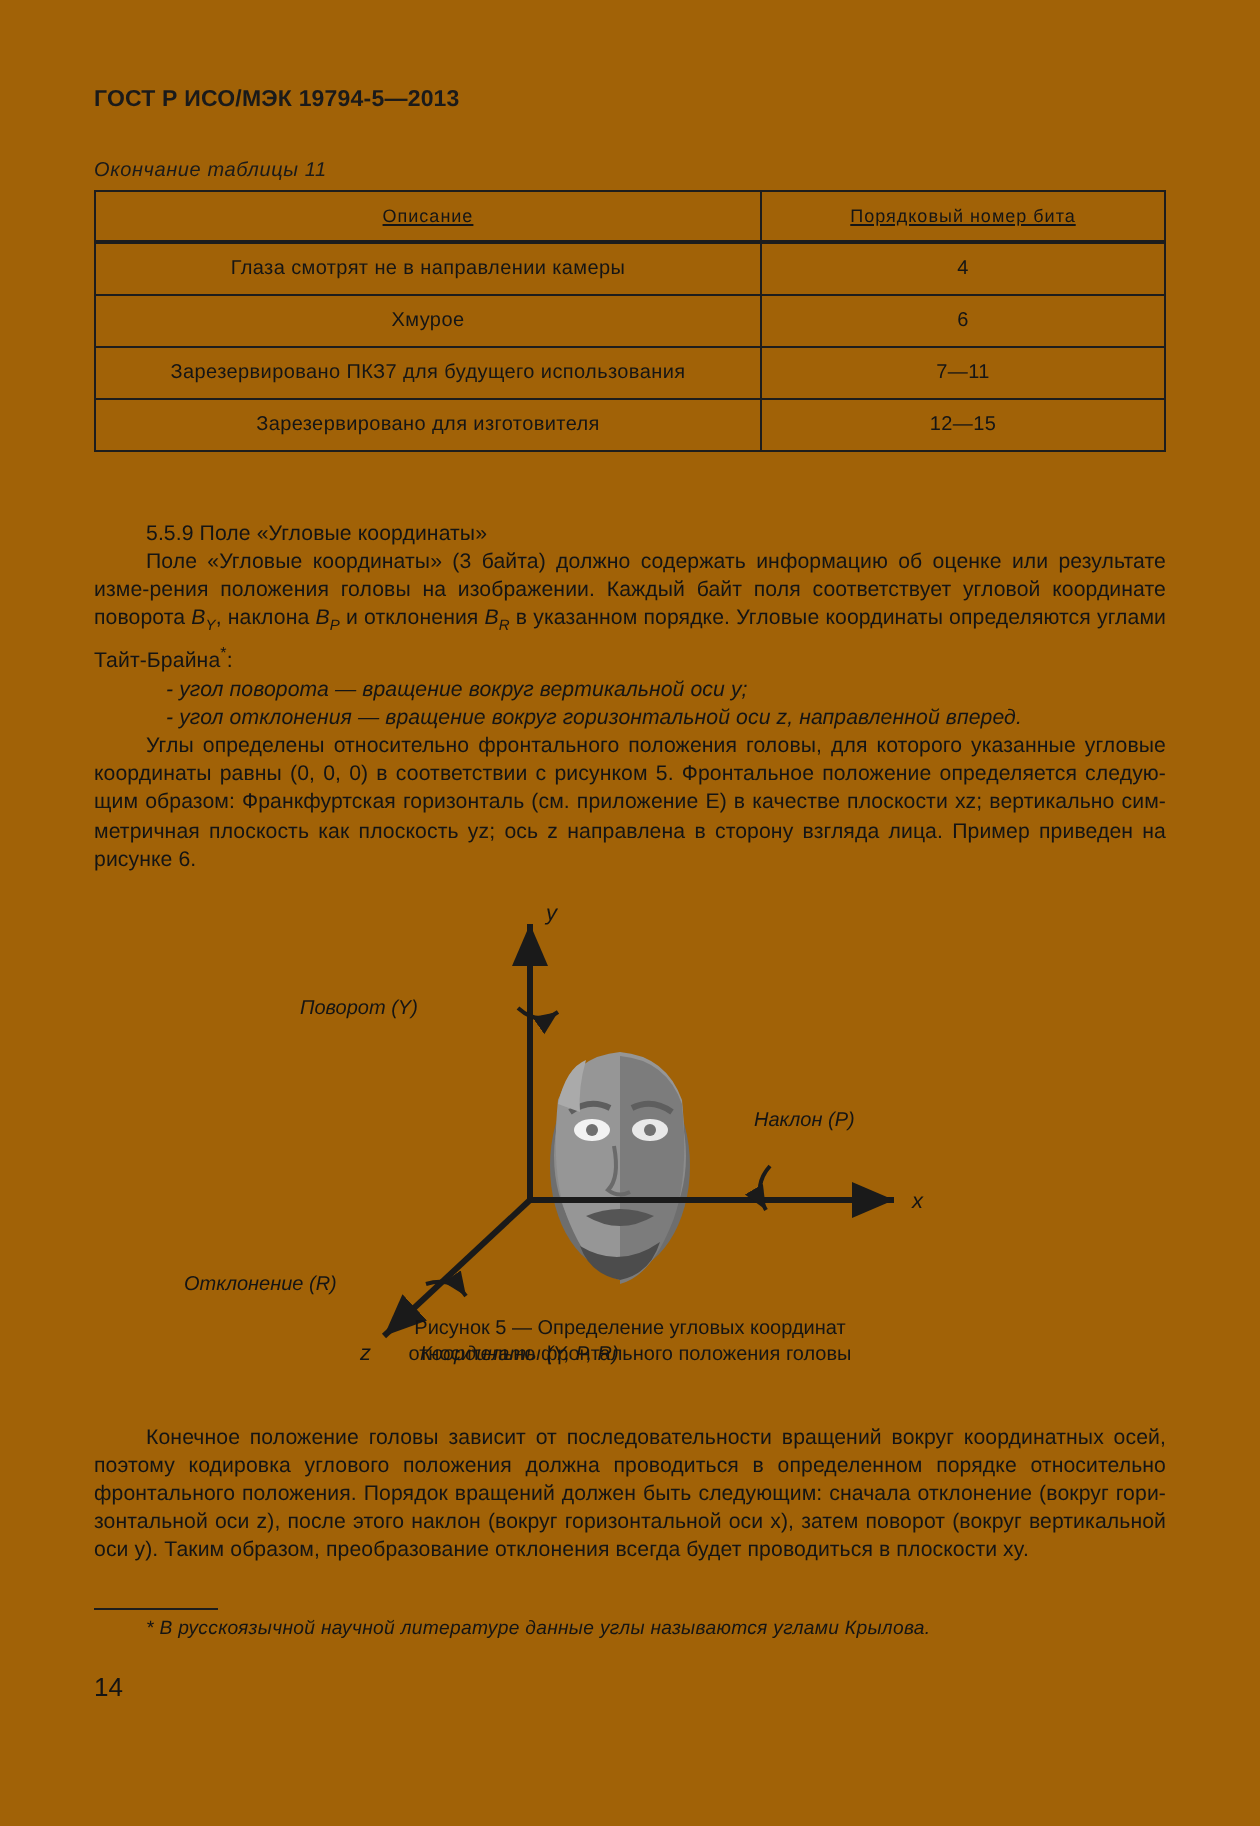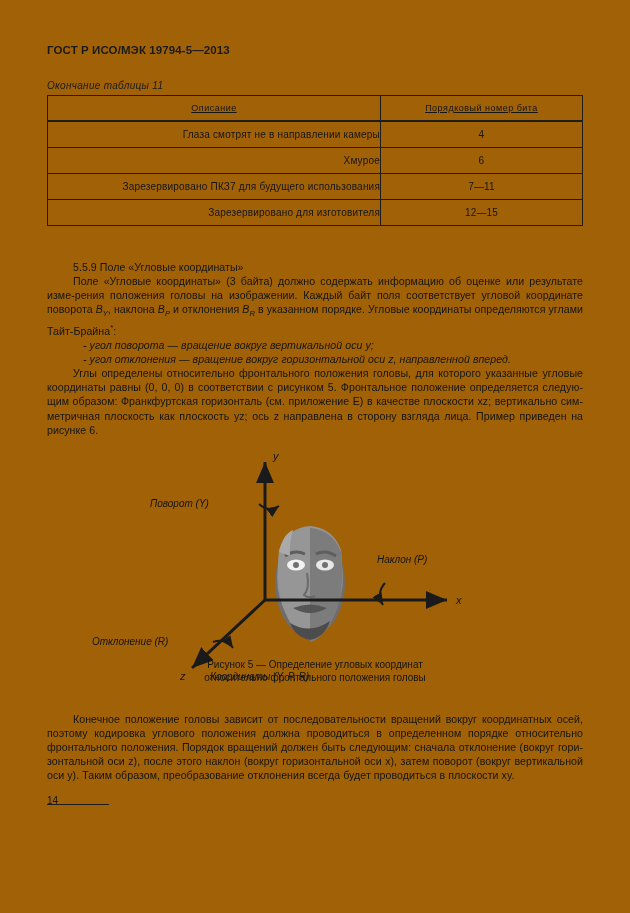--- a/index.html
+++ b/index.html
@@ -55,21 +55,21 @@
   }
   table.bits th {
     font-weight: normal;
     text-align: center;
     letter-spacing: 0.5px;
     font-size: 9px;
     height: 24px;
   }
   table.bits thead th { border-bottom-width: 1px; text-decoration: underline; }
   table.bits tbody tr:first-child td { border-top: 2px solid #1d1d1d; }
-  td.desc { text-align: right; padding-left: 10px; letter-spacing: 0.2px; }
+  td.desc { text-align: center; padding-left: 10px; letter-spacing: 0.2px; }
   td.bitnum { text-align: center; letter-spacing: 0.2px; }
   col.c1 { width: 333px; }
   col.c2 { width: 202px; }
 
   .body-text {
     position: absolute;
     left: 47px;
     width: 536px;
     font-size: 10.6px;
     line-height: 14.1px;
@@ -119,22 +119,22 @@
     width: 536px;
     font-size: 9.6px;
     font-style: italic;
     color: #141414;
     text-indent: 26px;
     letter-spacing: 0.15px;
   }
   .page-num {
     position: absolute;
     left: 47px;
-    top: 795px;
-    font-size: 10px;
+    top: 836px;
+    font-size: 13px;
     color: #141414;
   }
   svg text { font-family: "Liberation Sans", sans-serif; }
 </style>
 </head>
 <body>
 
 <div class="page">
 
   <div class="doc-header">ГОСТ Р ИСО/МЭК 19794-5—2013</div>
@@ -233,16 +233,17 @@
   <div class="fig-caption">
     <div>Рисунок 5 — Определение угловых координат</div>
     <div>относительно фронтального положения головы</div>
   </div>
 
   <div class="body-text" id="tail-para">
     <p class="indent">Конечное положение головы зависит от последовательности вращений вокруг координатных осей, поэтому кодировка углового положения должна проводиться в определенном порядке относительно фронтального положения. Порядок вращений должен быть следующим: сначала отклонение (вокруг гори-зонтальной оси z), после этого наклон (вокруг горизонтальной оси x), затем поворот (вокруг вертикальной оси y). Таким образом, преобразование отклонения всегда будет проводиться в плоскости xy.</p>
   </div>
 
   <div class="footnote-rule"></div>
+  <div class="footnote">* В русскоязычной научной литературе данные углы называются углами Крылова.</div>
 
   <div class="page-num">14</div>
 
 </div>
 
 </body></html>

